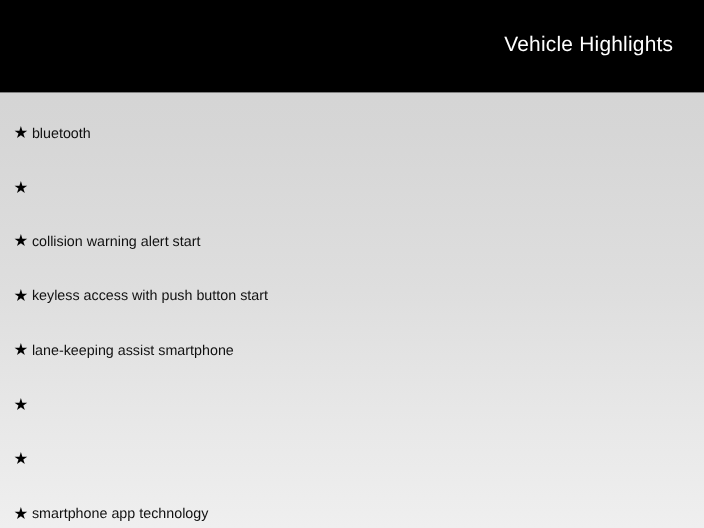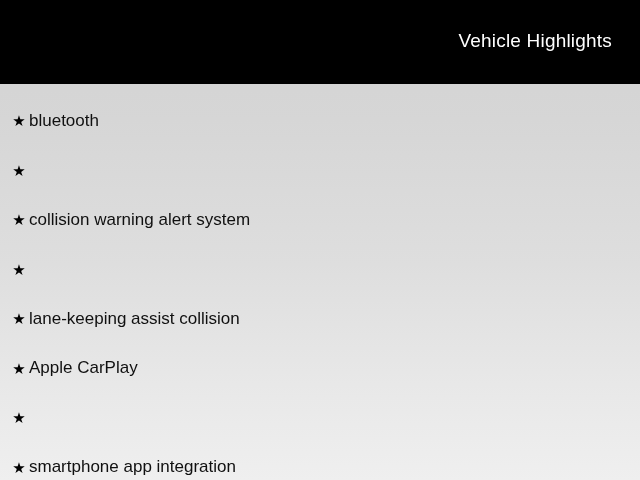--- a/index.html
+++ b/index.html
@@ -56,21 +56,21 @@
   .bullet {
     width: 20px;
     color: #000000;
     font-size: 15px;
     line-height: 15px;
     text-align: center;
     flex: 0 0 20px;
   }
   .item-label {
     color: #101010;
-    font-size: 17px;
+    font-size: 13px;
     line-height: 18px;
     white-space: nowrap;
   }
 </style>
 </head>
 <body>
 
 <div class="page">
 
   <div class="header">
@@ -83,40 +83,40 @@
       <span class="bullet">★</span>
       <span class="item-label">bluetooth</span>
     </div>
 
     <div class="list-item">
       <span class="bullet">★</span>
     </div>
 
     <div class="list-item">
       <span class="bullet">★</span>
-      <span class="item-label">collision warning alert system</span>
+      <span class="item-label">collision warning alert start</span>
+    </div>
+
+    <div class="list-item">
+      <span class="bullet">★</span>
+      <span class="item-label">keyless access with push button start</span>
+    </div>
+
+    <div class="list-item">
+      <span class="bullet">★</span>
+      <span class="item-label">lane-keeping assist smartphone</span>
     </div>
 
     <div class="list-item">
       <span class="bullet">★</span>
     </div>
 
     <div class="list-item">
       <span class="bullet">★</span>
-      <span class="item-label">lane-keeping assist collision</span>
     </div>
 
     <div class="list-item">
       <span class="bullet">★</span>
-      <span class="item-label">Apple CarPlay</span>
-    </div>
-
-    <div class="list-item">
-      <span class="bullet">★</span>
-    </div>
-
-    <div class="list-item">
-      <span class="bullet">★</span>
-      <span class="item-label">smartphone app integration</span>
+      <span class="item-label">smartphone app technology</span>
     </div>
 
   </div>
 </div>
 
 </body></html>

